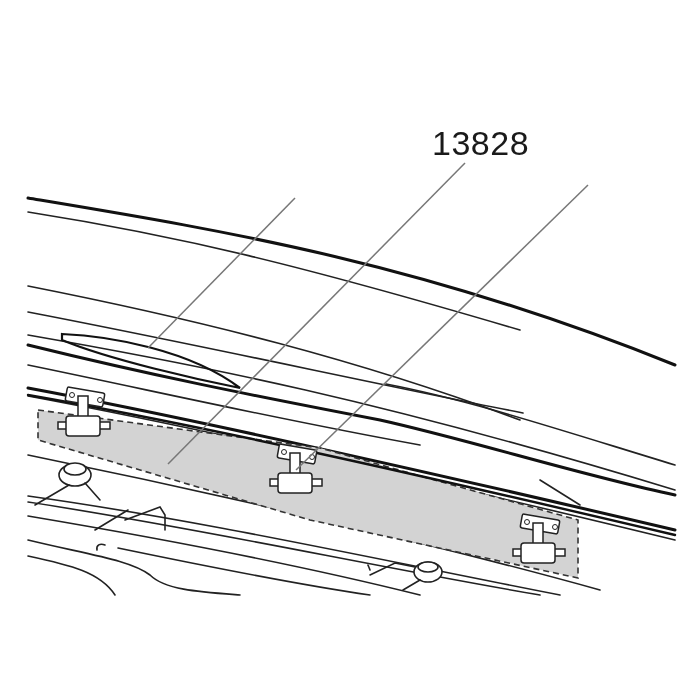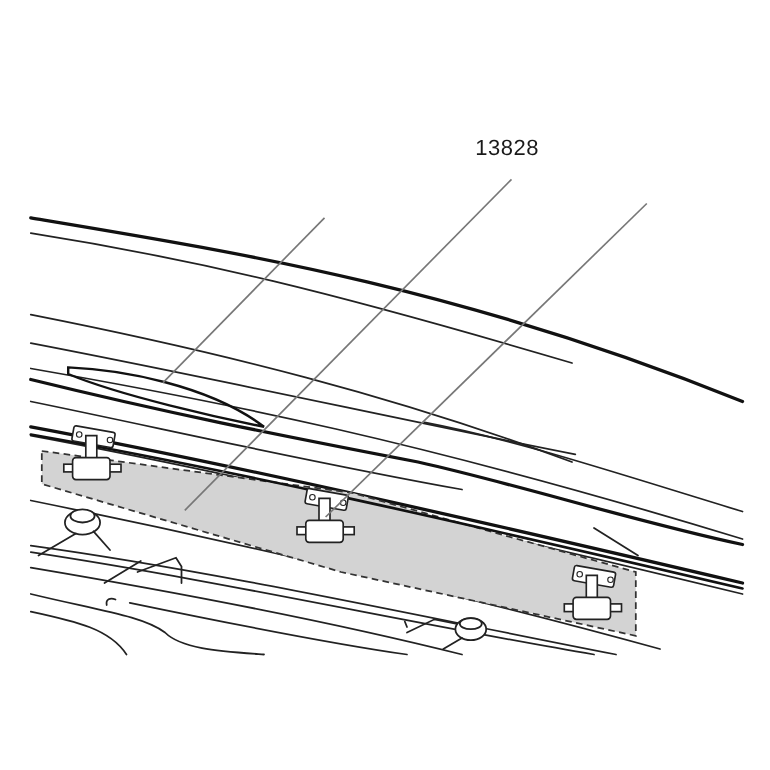--- a/index.html
+++ b/index.html
@@ -1,18 +1,18 @@
 <!DOCTYPE html>
 <html><head>
 <meta charset="utf-8">
 <style>
   html, body { margin: 0; padding: 0; background: #ffffff; }
   body { width: 700px; height: 700px; overflow: hidden; position: relative; font-family: "Liberation Sans", sans-serif; }
   #diagram { position: absolute; left: 0; top: 0; width: 700px; height: 700px; }
-  .part-label { position: absolute; left: 432px; top: 124px; font-size: 20px; color: #1a1a1a; letter-spacing: 0.5px; font-family: "Liberation Sans", sans-serif; }
+  .part-label { position: absolute; left: 432px; top: 124px; font-size: 34px; color: #1a1a1a; letter-spacing: 0.5px; font-family: "Liberation Sans", sans-serif; }
   .thick { stroke: #111; stroke-width: 3; fill: none; stroke-linecap: round; }
   .thin { stroke: #222; stroke-width: 1.6; fill: none; stroke-linecap: round; }
   .leader { stroke: #777; stroke-width: 1.5; fill: none; }
   .dash { stroke: #333; stroke-width: 1.6; stroke-dasharray: 6 4; fill: #d3d3d3; }
   .clip { fill: #fff; stroke: #222; stroke-width: 1.5; }
 </style>
 </head>
 <body>
 
 <svg id="diagram" viewBox="0 0 700 700" xmlns="http://www.w3.org/2000/svg">

